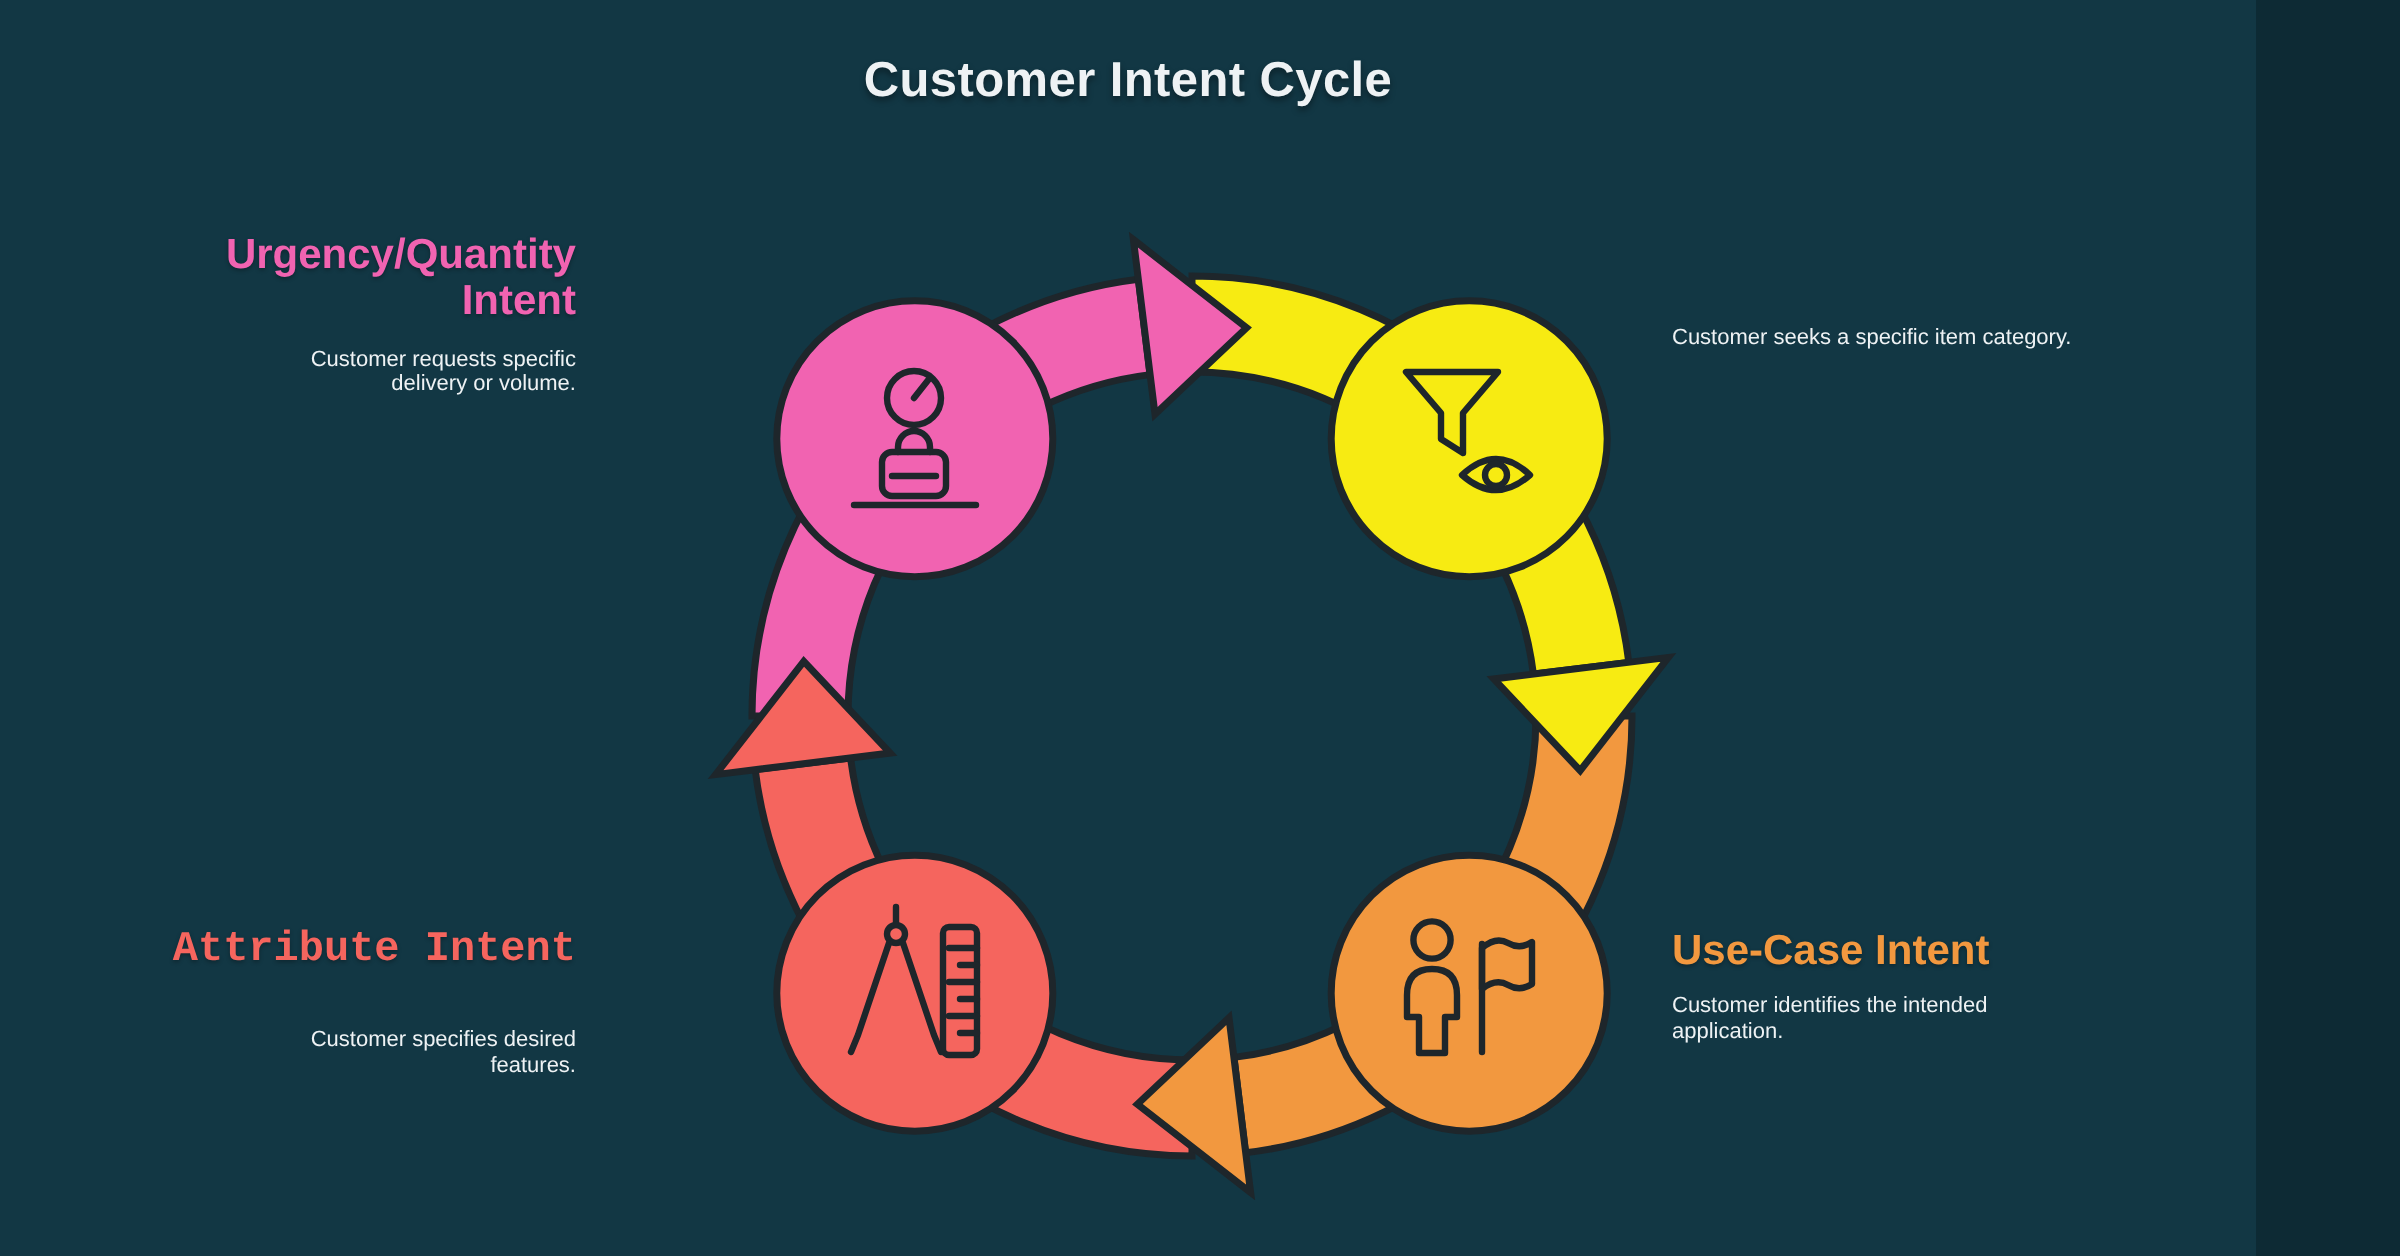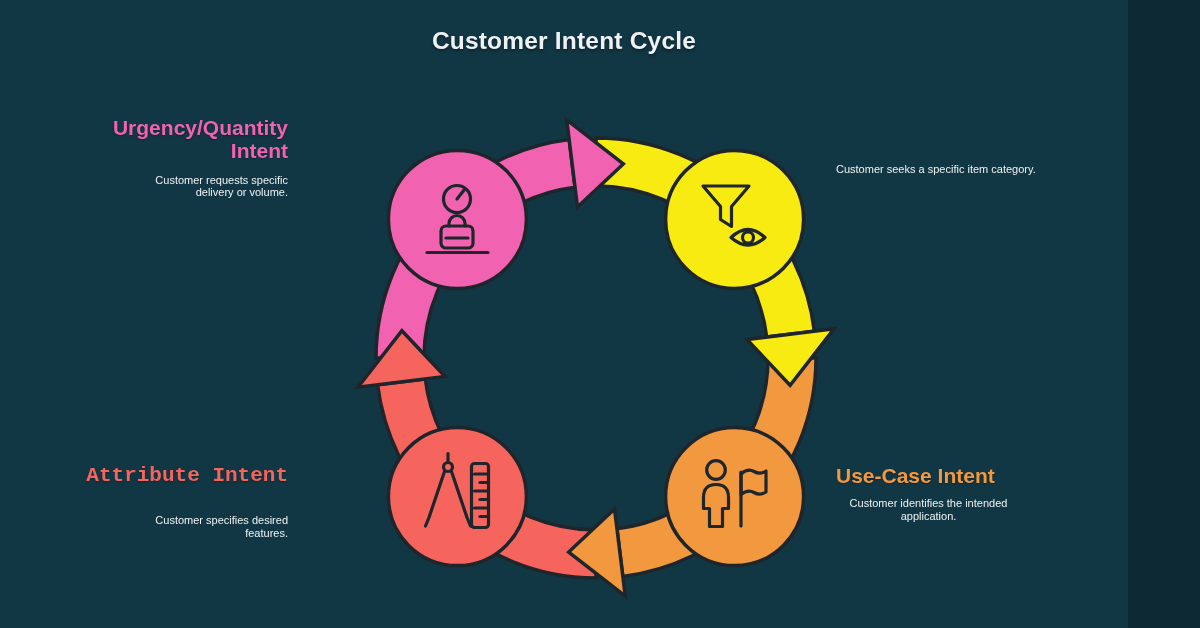--- a/index.html
+++ b/index.html
@@ -38,21 +38,21 @@
   .node-circle{stroke:var(--ink,#1e262b);stroke-width:3.5;}
   .icon{fill:none;stroke:var(--ink,#1e262b);stroke-width:3.2;stroke-linecap:round;stroke-linejoin:round;}
   
   .lbl-urgency{right:840px;top:116px;width:260px;}
   .lbl-urgency h2{max-width:195px;}
   .lbl-urgency p{max-width:160px;margin-top:11px;}
   .lbl-product{left:836px;top:151px;width:260px;}
   .lbl-product h2{max-width:150px;}
   .lbl-product p{max-width:200px;margin-top:12px;}
   .lbl-usecase{left:836px;top:464px;width:260px;}
-  .lbl-usecase p{max-width:185px;margin-top:10px;text-align:center;}
+  .lbl-usecase p{max-width:185px;margin-top:10px;}
   .lbl-attribute{right:840px;top:464px;width:260px;}
   .lbl-attribute p{max-width:160px;margin-top:27px;}
 </style>
 </head>
 <body>
 
 <div class="stage">
 
   <svg width="1200" height="628" viewBox="0 0 1200 628">
 

